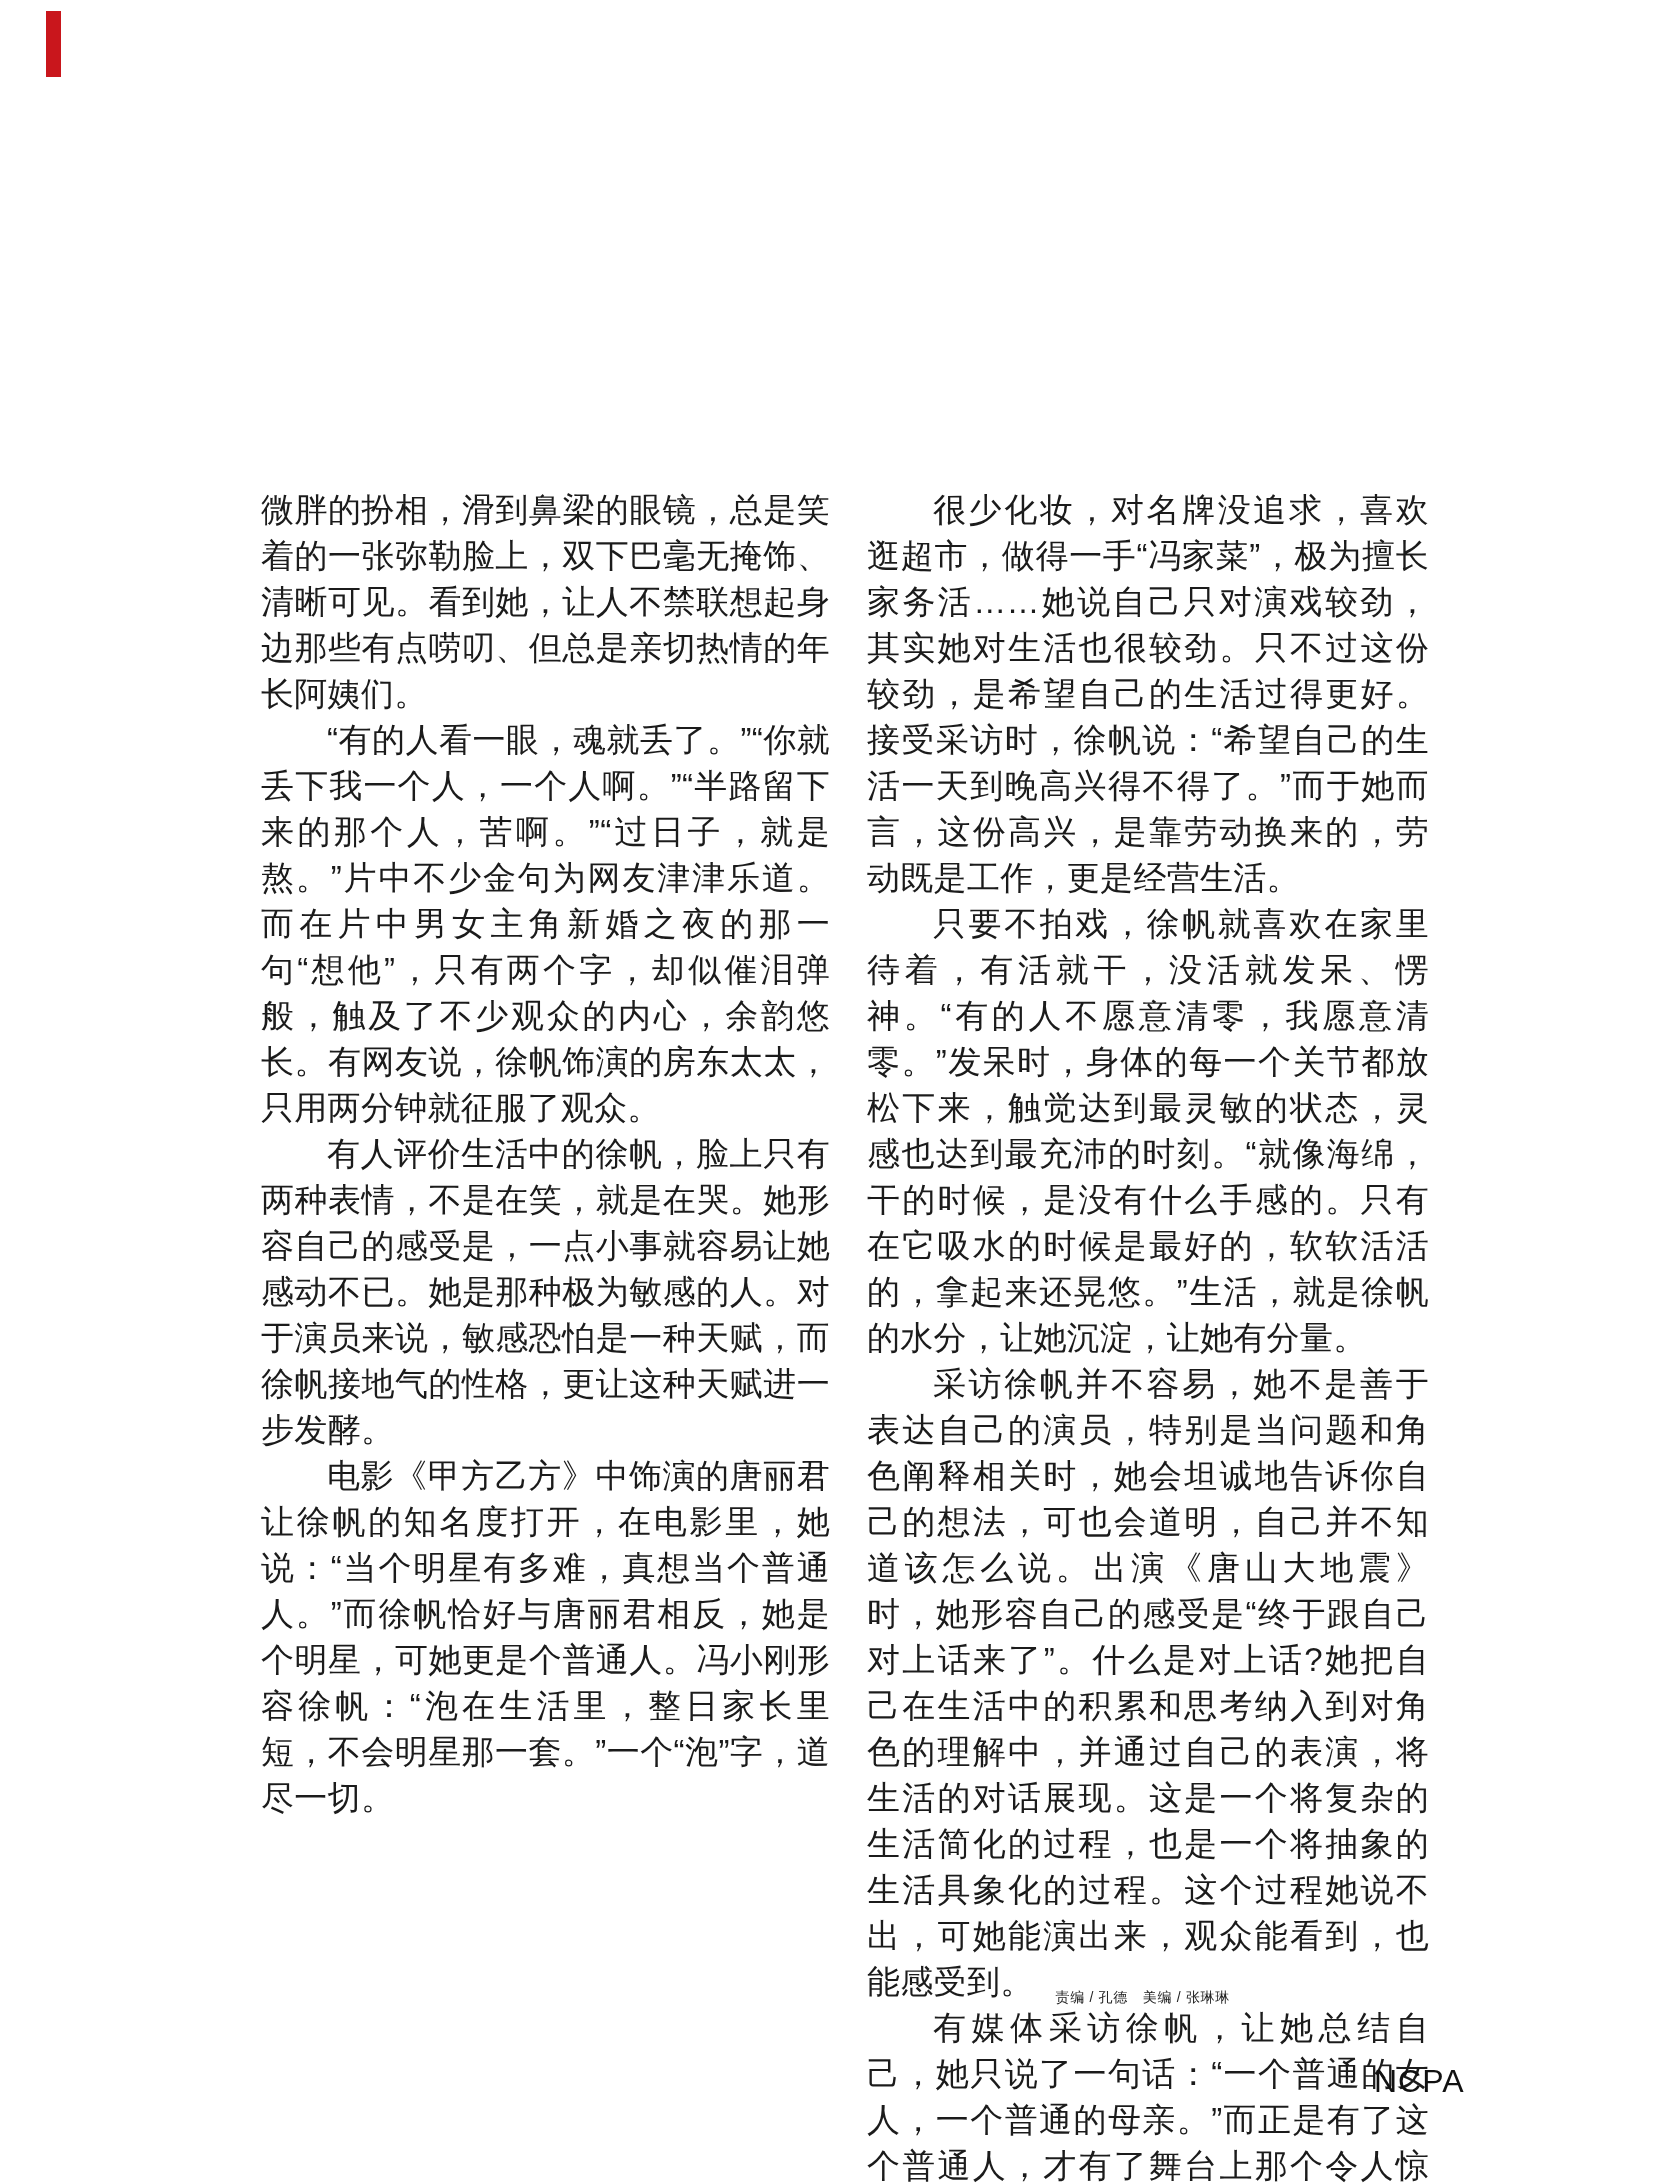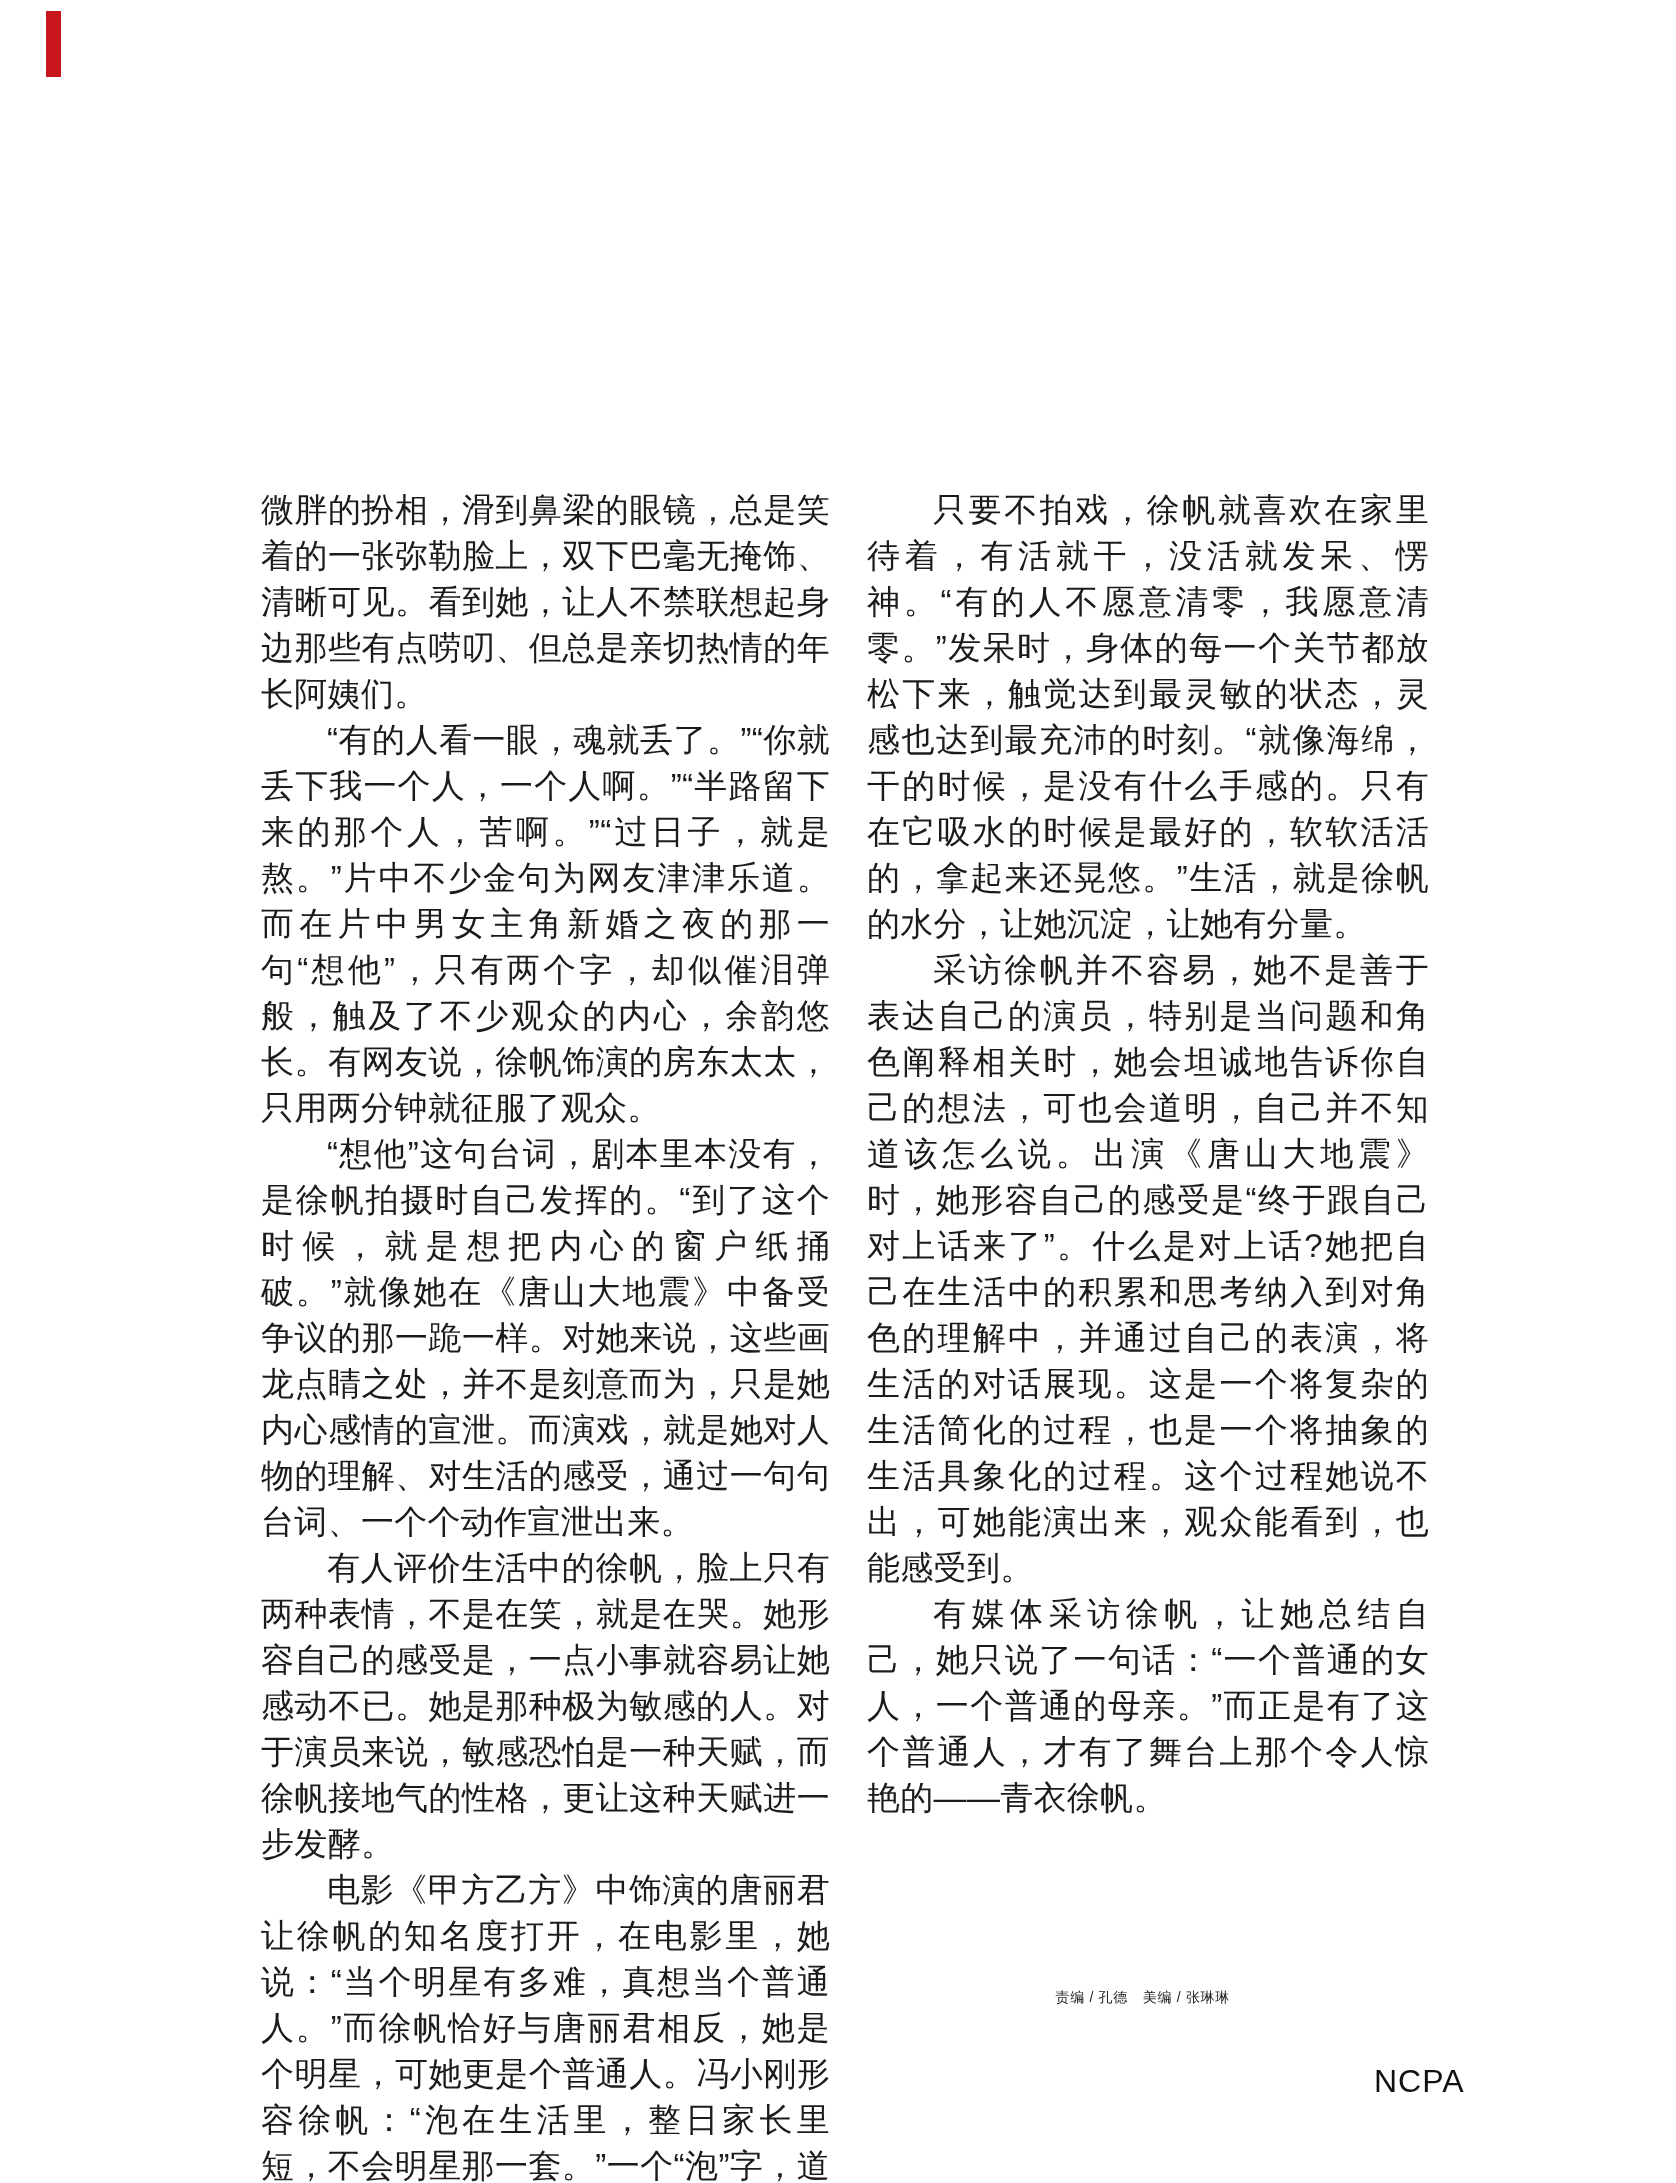--- a/index.html
+++ b/index.html
@@ -57,26 +57,26 @@
 </head>
 <body>
 
 <div class="page">
 
   <div class="corner-bar accent-bg" style="background: rgb(201, 22, 28);"></div>
 
   <div class="column col-left">
       <p class="no-indent">微胖的扮相，滑到鼻梁的眼镜，总是笑着的一张弥勒脸上，双下巴毫无掩饰、清晰可见。看到她，让人不禁联想起身边那些有点唠叨、但总是亲切热情的年长阿姨们。</p>
       <p>“有的人看一眼，魂就丢了。”“你就丢下我一个人，一个人啊。”“半路留下来的那个人，苦啊。”“过日子，就是熬。”片中不少金句为网友津津乐道。而在片中男女主角新婚之夜的那一句“想他”，只有两个字，却似催泪弹般，触及了不少观众的内心，余韵悠长。有网友说，徐帆饰演的房东太太，只用两分钟就征服了观众。</p>
-      <p>“想他”这句台词，剧本里本没有，是徐帆拍摄时自己发挥的。“到了这个时候，就是想把内心的窗户纸捅破。”就像她在《唐山大地震》中备受争议的那一跪一样。对她来说，这些画龙点睛之处，并不是刻意而为，只是她内心感情的宣泄。而演戏，就是她对人物的理解、对生活的感受，通过一句句台词、一个个动作宣泄出来。</p>
       <p>有人评价生活中的徐帆，脸上只有两种表情，不是在笑，就是在哭。她形容自己的感受是，一点小事就容易让她感动不已。她是那种极为敏感的人。对于演员来说，敏感恐怕是一种天赋，而徐帆接地气的性格，更让这种天赋进一步发酵。</p>
       <p>电影《甲方乙方》中饰演的唐丽君让徐帆的知名度打开，在电影里，她说：“当个明星有多难，真想当个普通人。”而徐帆恰好与唐丽君相反，她是个明星，可她更是个普通人。冯小刚形容徐帆：“泡在生活里，整日家长里短，不会明星那一套。”一个“泡”字，道尽一切。</p>
     </div>
 
   <div class="column col-right">
+      <p>很少化妆，对名牌没追求，喜欢逛超市，做得一手“冯家菜”，极为擅长家务活……她说自己只对演戏较劲，其实她对生活也很较劲。只不过这份较劲，是希望自己的生活过得更好。接受采访时，徐帆说：“希望自己的生活一天到晚高兴得不得了。”而于她而言，这份高兴，是靠劳动换来的，劳动既是工作，更是经营生活。</p>
       <p>只要不拍戏，徐帆就喜欢在家里待着，有活就干，没活就发呆、愣神。“有的人不愿意清零，我愿意清零。”发呆时，身体的每一个关节都放松下来，触觉达到最灵敏的状态，灵感也达到最充沛的时刻。“就像海绵，干的时候，是没有什么手感的。只有在它吸水的时候是最好的，软软活活的，拿起来还晃悠。”生活，就是徐帆的水分，让她沉淀，让她有分量。</p>
       <p>采访徐帆并不容易，她不是善于表达自己的演员，特别是当问题和角色阐释相关时，她会坦诚地告诉你自己的想法，可也会道明，自己并不知道该怎么说。出演《唐山大地震》时，她形容自己的感受是“终于跟自己对上话来了”。什么是对上话?她把自己在生活中的积累和思考纳入到对角色的理解中，并通过自己的表演，将生活的对话展现。这是一个将复杂的生活简化的过程，也是一个将抽象的生活具象化的过程。这个过程她说不出，可她能演出来，观众能看到，也能感受到。</p>
       <p>有媒体采访徐帆，让她总结自己，她只说了一句话：“一个普通的女人，一个普通的母亲。”而正是有了这个普通人，才有了舞台上那个令人惊艳的——青衣徐帆。</p>
     </div>
 
   <div class="credits">责编 / 孔德　美编 / 张琳琳</div>
 
   <div class="pagenum">
     <span class="brand">NCPA</span><span class="num">45</span>
   </div>

